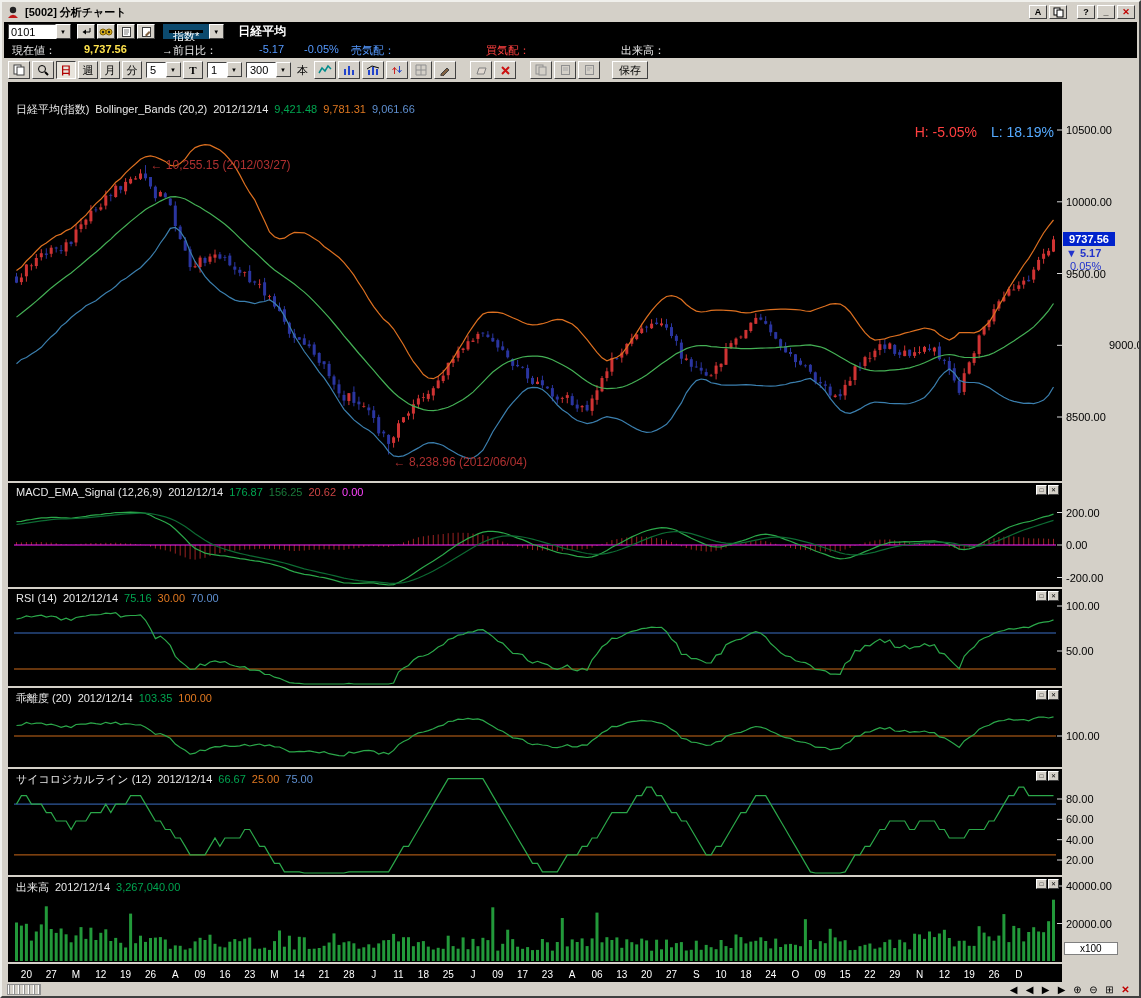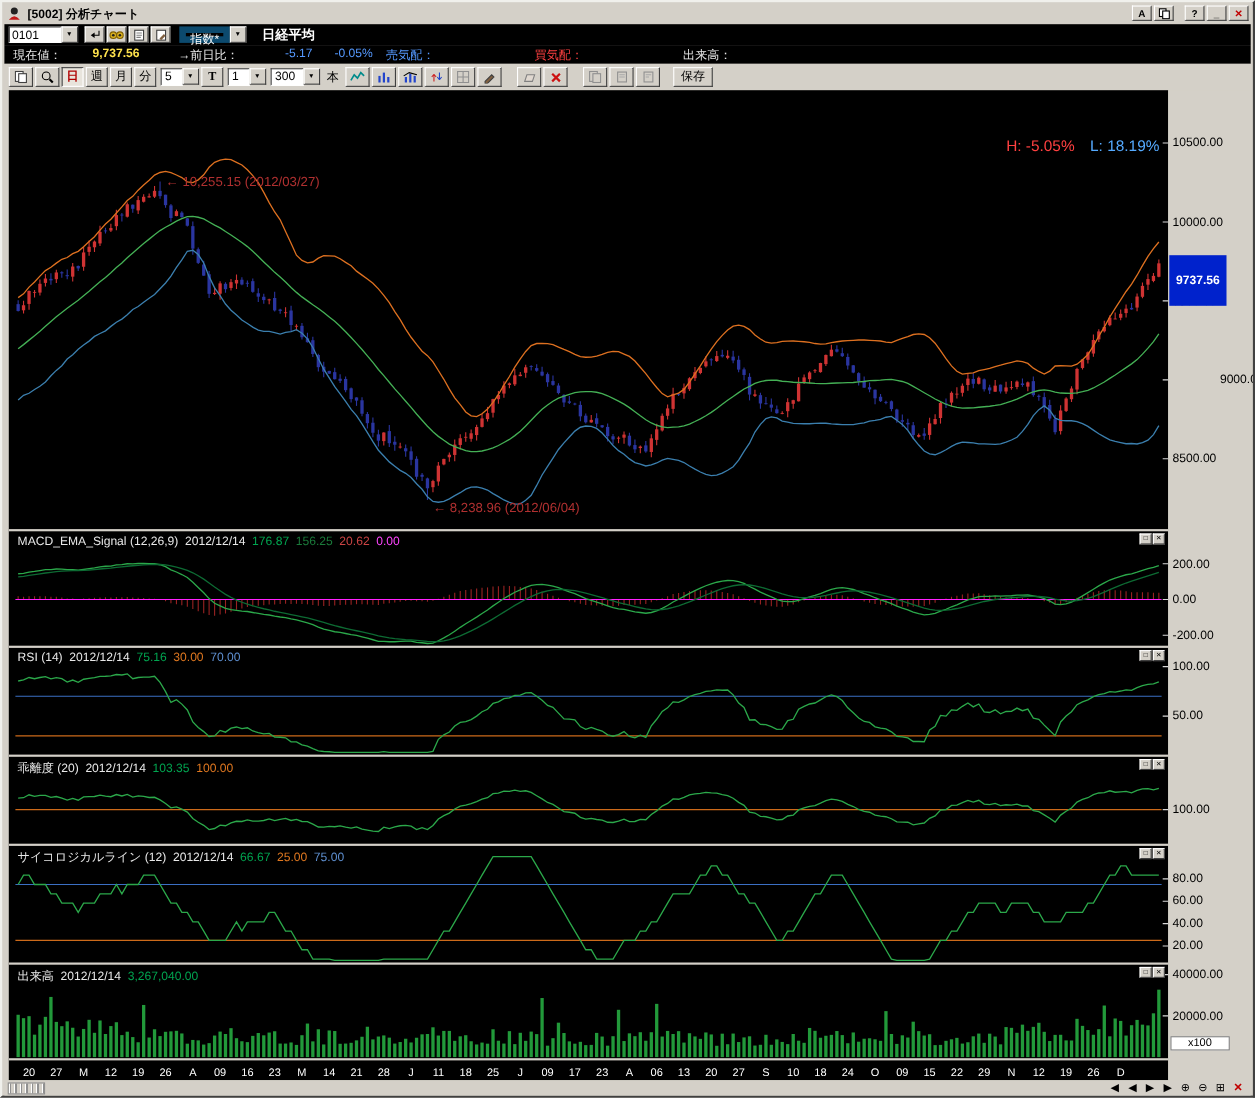--- a/index.html
+++ b/index.html
@@ -51,21 +51,21 @@
   .phead span{margin-right:6px;}
   .vg{color:#00a550;} .vo{color:#e07820;} .vb{color:#5e8fd0;} .vdg{color:#1a7a3a;}
   .vr{color:#ff4040;} .vm{color:#ff44ff;} .vrd{color:#cc4444;} .vc{color:#55aaff;}
   .hl{position:absolute;top:42px;right:8px;font-size:14px;z-index:3;}
   .hl span{margin-left:14px;}
   .mini{position:absolute;left:1028px;display:flex;gap:1px;z-index:4;}
   .minib{width:11px;height:10px;font-size:6px;background:#d4d0c8;border:1px solid;border-color:#fff #404040 #404040 #fff;display:inline-flex;align-items:center;justify-content:center;color:#000;}
   
   .right-col{position:absolute;top:80px;left:1060px;width:76px;height:900px;background:#d4d0c8;}
   .axlbl{position:absolute;left:4px;font-size:11px;color:#000;white-space:nowrap;}
-  .pricetag{position:absolute;left:1px;width:52px;background:#0022cc;color:#fff;font-size:11px;font-weight:bold;text-align:center;padding:17px 0;z-index:2;}
+  .pricetag{position:absolute;left:1px;width:52px;background:#0022cc;color:#fff;font-size:11px;font-weight:bold;text-align:center;padding:1px 0;z-index:2;}
   .pricechg{position:absolute;left:4px;font-size:11px;color:#2233cc;font-weight:bold;}
   .pricepct{position:absolute;left:8px;font-size:11px;color:#2233cc;}
   .x100box{position:absolute;left:2px;top:860px;background:#fff;border:1px solid #808080;font-size:10px;color:#000;padding:0 15px;}
   
   .bottombar{position:absolute;top:980px;left:2px;right:2px;height:15px;background:#d4d0c8;display:flex;align-items:center;}
   .grip{width:34px;height:11px;margin-left:3px;border:1px solid #909090;background:repeating-linear-gradient(90deg,#fff 0 1px,#909090 1px 2px,#d4d0c8 2px 5px);}
   .nav{margin-left:auto;display:flex;align-items:center;gap:1px;padding-right:4px;}
   .navb{width:15px;height:13px;border:none;background:transparent;font-size:10px;color:#000;display:inline-flex;align-items:center;justify-content:center;}
   .navb.red{color:#c00000;font-weight:bold;}
 </style>
@@ -1165,20 +1165,23 @@
         <line x1="1049.0" y1="569.0" x2="1054.0" y2="569.0" stroke="#d8d8d8" stroke-width="1"></line>
         <line x1="1049.0" y1="654.0" x2="1054.0" y2="654.0" stroke="#d8d8d8" stroke-width="1"></line>
         <line x1="1049.0" y1="717.0" x2="1054.0" y2="717.0" stroke="#d8d8d8" stroke-width="1"></line>
         <line x1="1049.0" y1="737.3" x2="1054.0" y2="737.3" stroke="#d8d8d8" stroke-width="1"></line>
         <line x1="1049.0" y1="757.7" x2="1054.0" y2="757.7" stroke="#d8d8d8" stroke-width="1"></line>
         <line x1="1049.0" y1="778.0" x2="1054.0" y2="778.0" stroke="#d8d8d8" stroke-width="1"></line>
         <line x1="1049.0" y1="804.0" x2="1054.0" y2="804.0" stroke="#d8d8d8" stroke-width="1"></line>
         <line x1="1049.0" y1="841.5" x2="1054.0" y2="841.5" stroke="#d8d8d8" stroke-width="1"></line>
       </svg>
 
+    <div class="phead" style="top:20px">
+      <span>日経平均(指数)</span><span>Bollinger_Bands (20,2)</span><span>2012/12/14</span><span class="vg">9,421.48</span><span class="vo">9,781.31</span><span class="vb">9,061.66</span>
+    </div>
     <div class="hl">
       <span class="vr">H: -5.05%</span><span class="vc">L: 18.19%</span>
     </div>
 
     <div class="phead" style="top:404px">
       <span>MACD_EMA_Signal (12,26,9)</span><span>2012/12/14</span><span class="vg">176.87</span><span class="vdg">156.25</span><span class="vrd">20.62</span><span class="vm">0.00</span>
     </div>
     <div class="mini" style="top:403px">
       <button class="minib">□</button>
       <button class="minib">✕</button>

